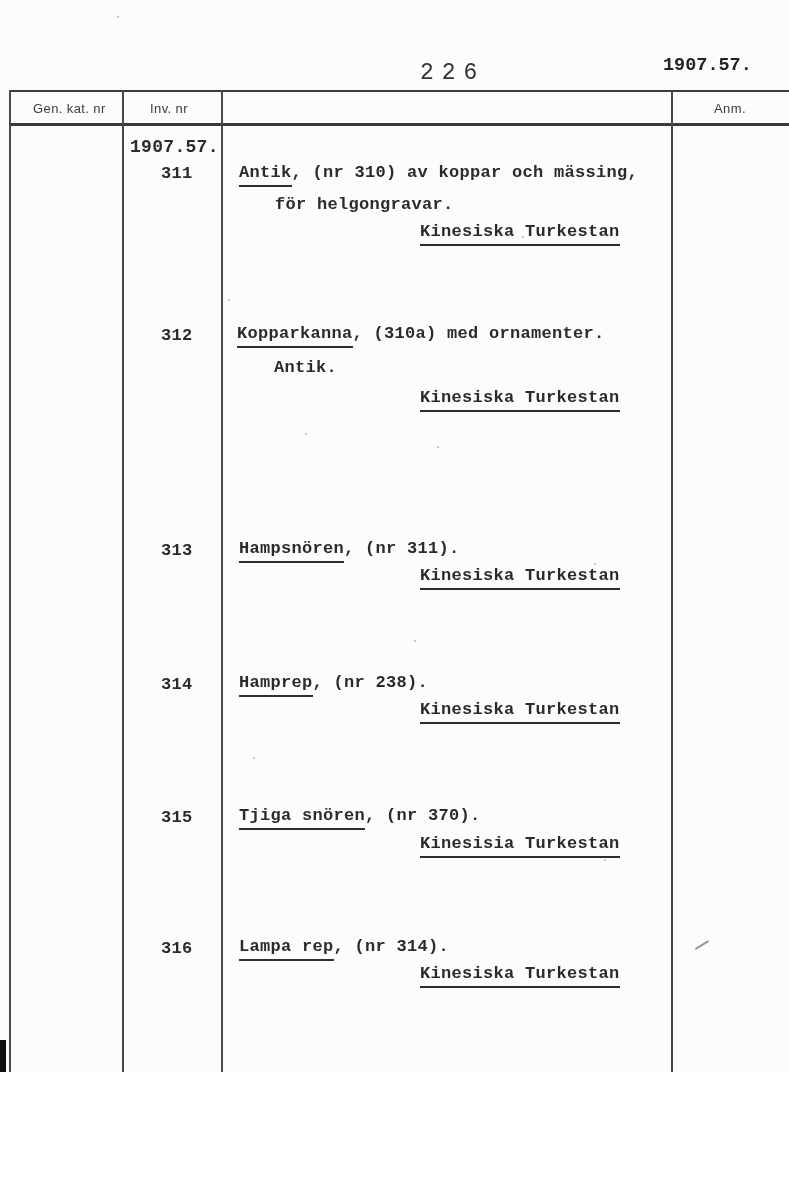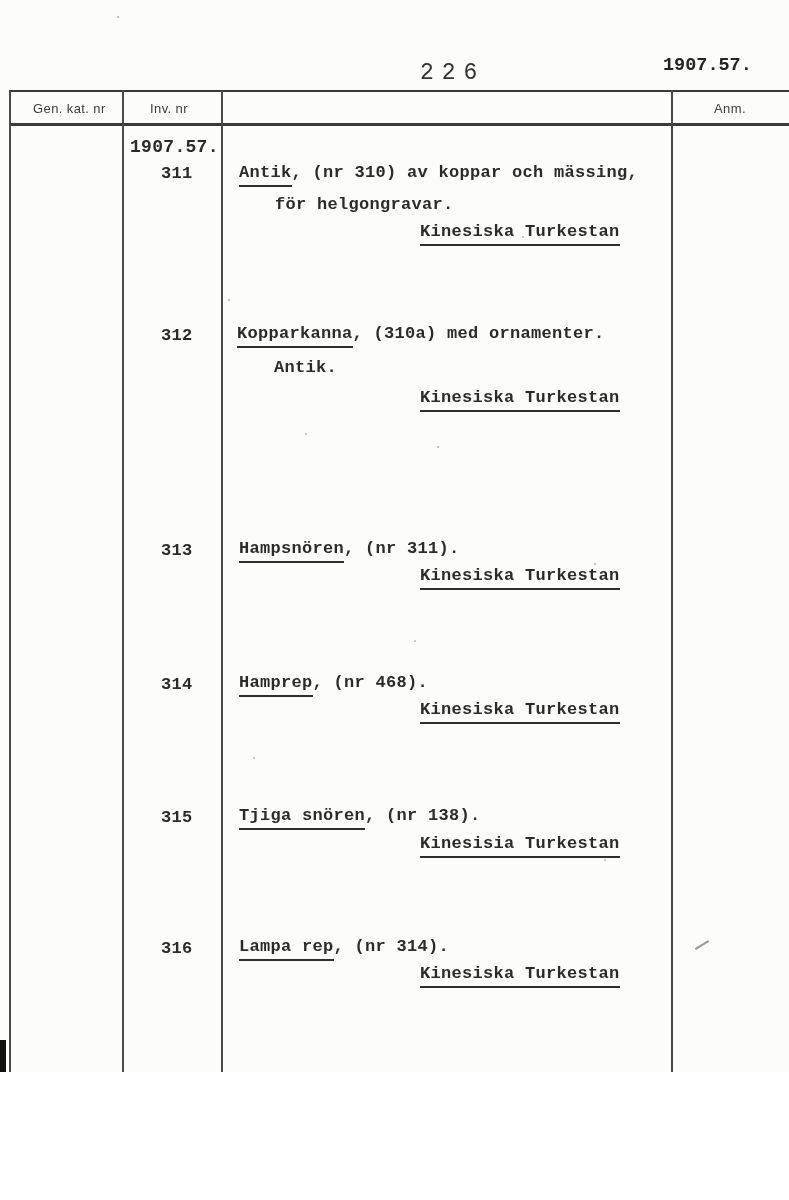--- a/index.html
+++ b/index.html
@@ -137,27 +137,27 @@
 
 
   <div>
     <div class="abs tw" style="left:161px; top:540px;">313</div>
     <div class="abs tw" style="left:239px; top:538px;"><span class="u">Hampsnören</span><span>, (nr 311).</span></div>
     <div class="abs tw" style="left:420px; top:565px;"><span class="u">Kinesiska Turkestan</span></div>
   </div>
 
   <div>
     <div class="abs tw" style="left:161px; top:674px;">314</div>
-    <div class="abs tw" style="left:239px; top:672px;"><span class="u">Hamprep</span><span>, (nr 468).</span></div>
+    <div class="abs tw" style="left:239px; top:672px;"><span class="u">Hamprep</span><span>, (nr 238).</span></div>
     <div class="abs tw" style="left:420px; top:699px;"><span class="u">Kinesiska Turkestan</span></div>
   </div>
 
   <div>
     <div class="abs tw" style="left:161px; top:807px;">315</div>
-    <div class="abs tw" style="left:239px; top:805px;"><span class="u">Tjiga snören</span><span>, (nr 138).</span></div>
+    <div class="abs tw" style="left:239px; top:805px;"><span class="u">Tjiga snören</span><span>, (nr 370).</span></div>
     <div class="abs tw" style="left:420px; top:833px;"><span class="u">Kinesisia Turkestan</span></div>
   </div>
 
   <div>
     <div class="abs tw" style="left:161px; top:938px;">316</div>
     <div class="abs tw" style="left:239px; top:936px;"><span class="u">Lampa rep</span><span>, (nr 314).</span></div>
     <div class="abs tw" style="left:420px; top:963px;"><span class="u">Kinesiska Turkestan</span></div>
   </div>
 
   <div class="pen-mark" style="left:694px; top:944px;"></div>

